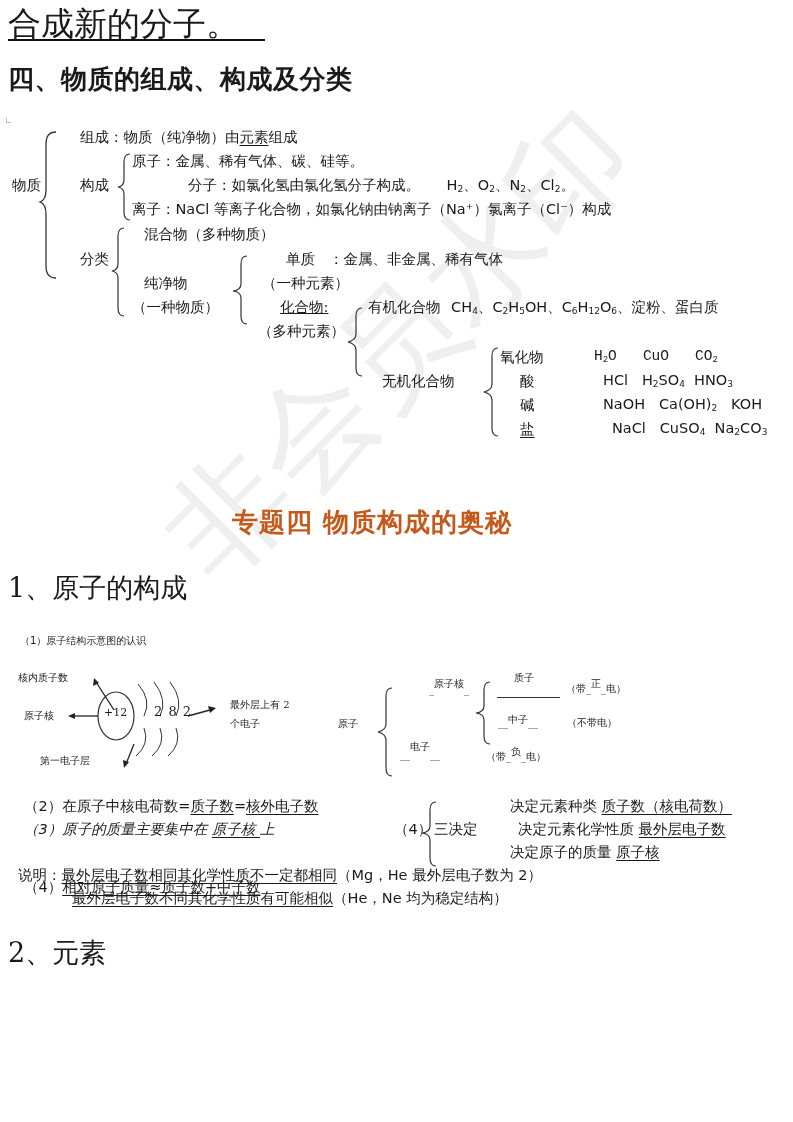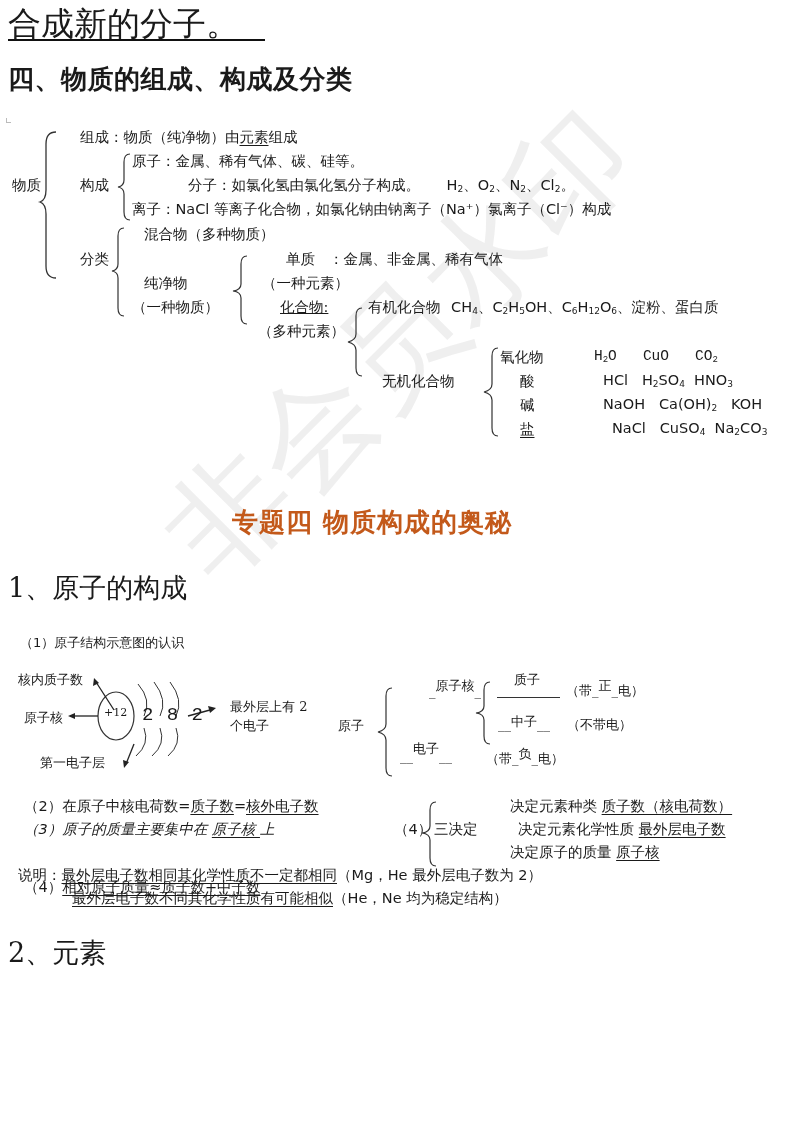--- a/index.html
+++ b/index.html
@@ -5,21 +5,21 @@
   html, body { margin:0; padding:0; background:#fff; }
   body { width:793px; height:1122px; position:relative; overflow:hidden;
          font-family:"DejaVu Sans", "Liberation Sans", sans-serif; color:#1a1a1a; }
   .abs { position:absolute; white-space:nowrap; }
   .serif { font-family:"DejaVu Serif","Liberation Serif", serif; }
   .u { text-decoration:underline; text-underline-offset:3px; }
   .top-line { font-size:33px; top:4px; left:8px; }
   .top-line span { display:inline-block; border-bottom:2px solid #111; padding-right:26px; line-height:30px; }
   .h4 { font-size:26px; font-weight:bold; top:62px; left:8px; letter-spacing:0.5px; }
   .t14 { font-size:14.5px; }
-  .t13 { font-size:13px; }
+  .t13 { font-size:10px; }
   .section-title { font-size:26px; font-weight:bold; color:#c3591a; top:505px; left:232px; letter-spacing:1px; }
   .h1 { font-size:27px; top:570px; left:8px; font-family:"DejaVu Serif","Liberation Serif",serif; }
   .h2 { font-size:27px; top:935px; left:8px; font-family:"DejaVu Serif","Liberation Serif",serif; }
   sub { font-size:9px; vertical-align:-2px; }
   .watermark { position:absolute; left:130px; top:500px; font-size:120px; color:rgba(180,180,180,0.22);
                transform:rotate(-45deg); transform-origin:left top; white-space:nowrap; pointer-events:none;
                font-family:"DejaVu Sans","Liberation Sans",sans-serif; }
   svg { position:absolute; overflow:visible; }
 </style>
 </head>
@@ -123,21 +123,21 @@
     <path d="M100 58 Q106 74 92 86" fill="none" stroke="#333" stroke-width="1"></path>
     <path d="M116 58 Q122 74 108 86" fill="none" stroke="#333" stroke-width="1"></path>
 
     <line x1="74" y1="74" x2="66" y2="94" stroke="#222" stroke-width="1.3"></line>
     <polygon points="64,98 63,90 69,92" fill="#222"></polygon>
 
     <line x1="128" y1="46" x2="150" y2="40" stroke="#222" stroke-width="1.3"></line>
     <polygon points="156,38 148,36 150,43" fill="#222"></polygon>
   </svg>
   <div class="abs serif" style="left:104px;top:706px;font-size:11px;">+12</div>
-  <div class="abs serif" style="left:142px;top:704px;font-size:19px;letter-spacing:1px;font-family:Liberation Mono, monospace;">2 8 2</div>
+  <div class="abs serif" style="left:154px;top:704px;font-size:13px;letter-spacing:1px;">2 8 2</div>
   <div class="abs serif t13" style="left:230px;top:698px;">最外层上有 2</div>
   <div class="abs serif t13" style="left:230px;top:717px;">个电子</div>
 </div>
 
 <div>
   <div class="abs serif t13" style="left:338px;top:717px;">原子</div>
   <svg style="left:378px;top:686px;" width="16" height="92">
     <path d="M14 2 Q8 2 8 10 L8 38 Q8 44 0 46 Q8 48 8 54 L8 82 Q8 90 14 90" fill="none" stroke="#333" stroke-width="1.2"></path>
   </svg>
   <div class="abs serif t13" style="left:400px;top:683px;margin-left:29px;">_<span style="position:relative;top:-6px;">原子核</span>_</div>

